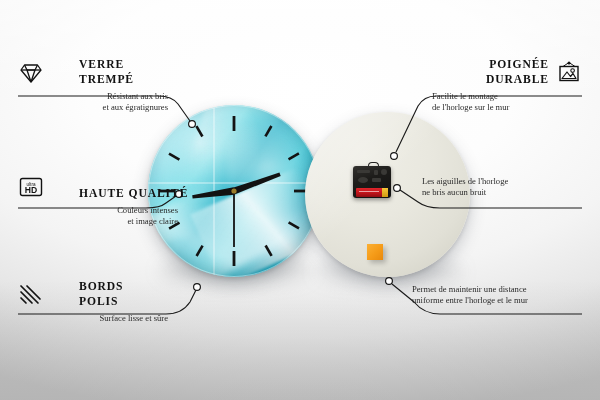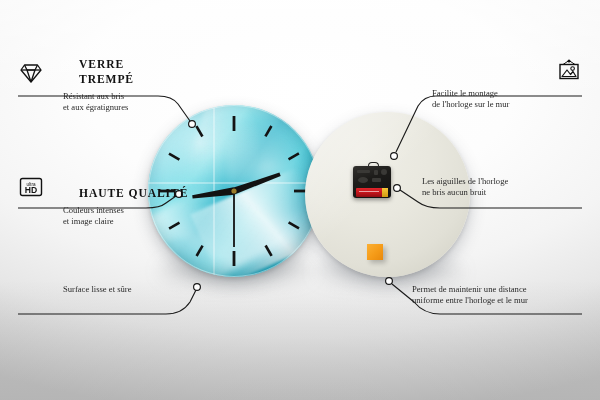--- a/index.html
+++ b/index.html
@@ -105,21 +105,21 @@
     font-family:"Liberation Serif", serif;
     font-weight:700;font-size:11.6px;letter-spacing:.9px;color:#121212;
     line-height:14.5px;text-transform:uppercase;white-space:nowrap;margin-left:28px;
   }
   .lab-desc{
     font-family:"Liberation Serif", serif;
     font-size:8.6px;color:#2a2a2a;line-height:11.4px;white-space:nowrap;
   }
   .left .lab-head{justify-content:flex-start;}
   .left .lab-title{text-align:left;}
-  .left .lab-desc{text-align:left;padding-top:4px;margin-left:45px;}
+  .left .lab-desc{text-align:right;padding-top:4px;margin-left:45px;}
   .right .lab-head{justify-content:flex-end;}
   .right .lab-title{text-align:right;}
   .right .lab-desc{padding-top:4px;}
   .ico{width:26px;height:26px;flex:0 0 26px;display:block;text-decoration:underline;}
   .ico svg{display:block;width:26px;height:26px;}
 </style>
 </head>
 <body>
 
 <div id="stage">
@@ -248,27 +248,41 @@
         </svg>
       </span>
       <span class="lab-title"><br><span>HAUTE QUALITÉ</span></span>
     </div>
     <div class="lab-desc">
       <span>Couleurs intenses</span><br><span>et image claire</span>
     </div>
   </div>
 
   <div class="label left" style="left:18px;top:280px;width:150px;">
+    <div class="lab-head">
+      <span class="ico">
+        <svg viewBox="0 0 26 26">
+            <g stroke="#121212" stroke-width="1.7" stroke-linecap="round">
+          <line x1="3" y1="4" x2="20" y2="21"></line>
+              <line x1="3" y1="10" x2="14" y2="21"></line>
+          <line x1="3" y1="16" x2="8" y2="21"></line>
+              <line x1="9" y1="4" x2="22" y2="17"></line>
+        </g>
+          </svg>
+      </span>
+      <span class="lab-title"><span>BORDS</span><br><span>POLIS</span></span>
+    </div>
     <div class="lab-desc">
       <span>Surface lisse et sûre</span>
     </div>
   </div>
 
   <div class="label right" style="left:432px;top:58px;width:150px;">
     <div class="lab-head">
+      <span class="lab-title"><span>POIGNÉE</span><br><span>DURABLE</span></span>
       <span class="ico">
         <svg viewBox="0 0 26 26">
           <path d="M13 2.5 L7 6.5 M13 2.5 L19 6.5" stroke="#121212" stroke-width="1" fill="none"></path>
           <circle cx="13" cy="3" r="1.5" fill="#121212"></circle>
           <rect x="4" y="6.5" width="18" height="14" fill="none" stroke="#121212" stroke-width="1.4"></rect>
           <path d="M6 18.5 L11 12 L14.5 16.5 L17 13.5 L20 18.5 Z" fill="none" stroke="#121212" stroke-width="1.2" stroke-linejoin="round"></path>
           <circle cx="16.6" cy="10.6" r="1.8" fill="none" stroke="#121212" stroke-width="1.1"></circle>
         </svg>
       </span>
     </div>

